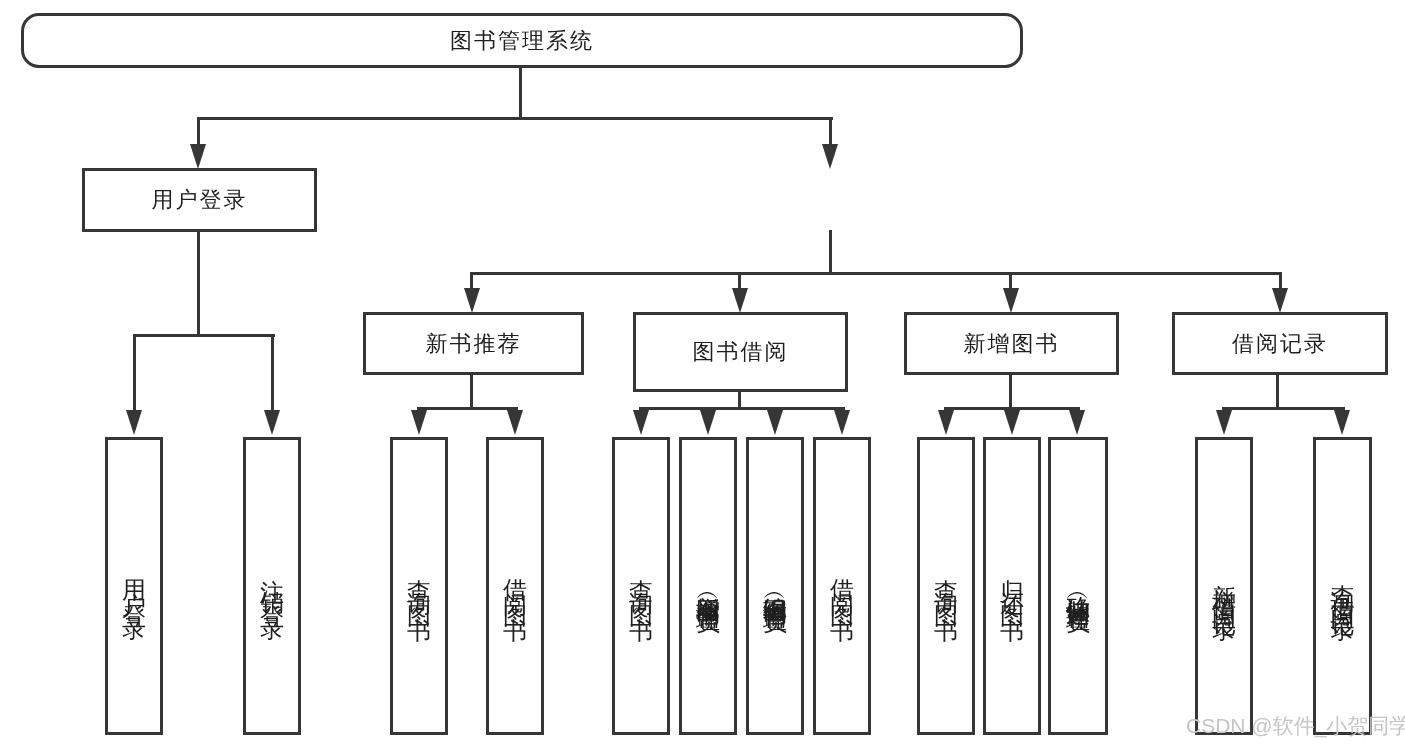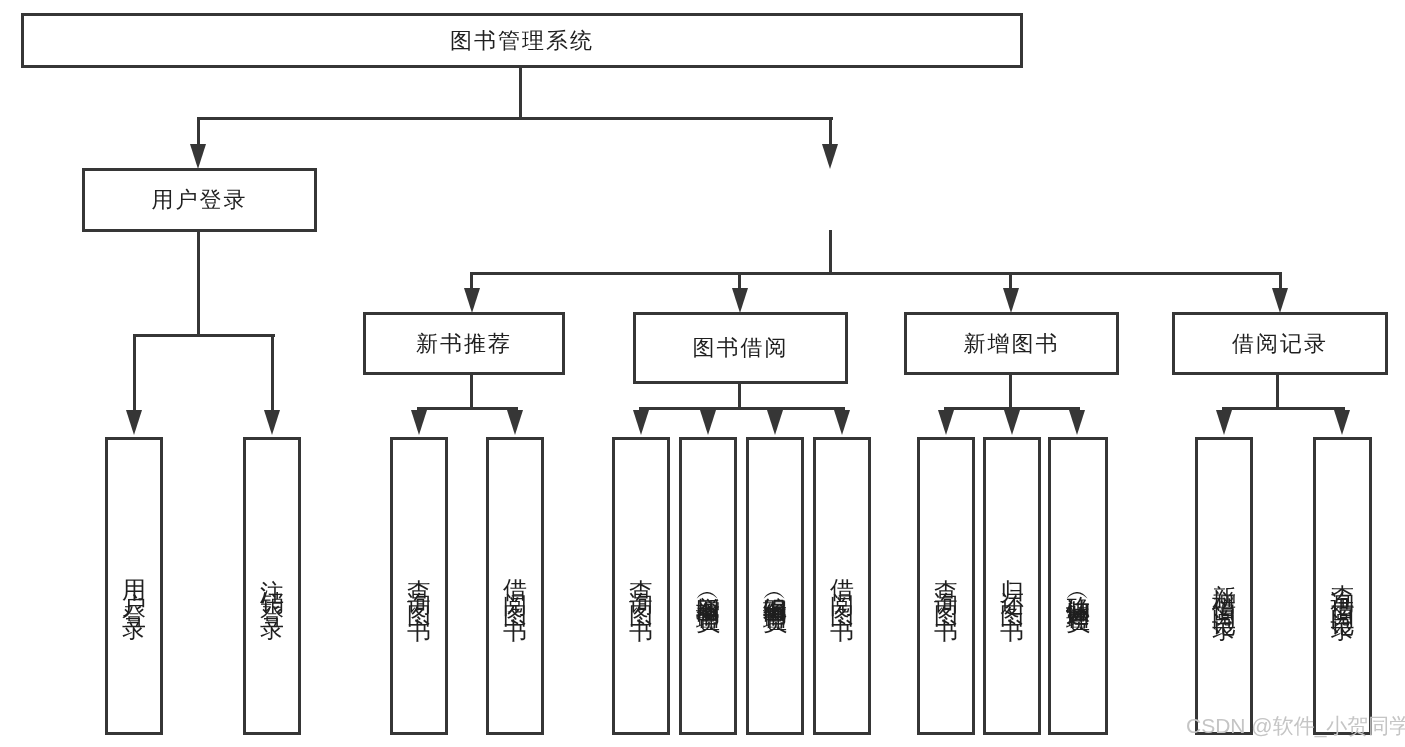--- a/index.html
+++ b/index.html
@@ -47,21 +47,21 @@
     left:1186px;top:712px;
     font-size:21px;color:#c5c5c5;
     z-index:5;white-space:nowrap;
   }
 </style>
 </head>
 <body>
 
 <div id="canvas">
 
-  <div class="box" style="left:21px;top:13px;width:1002px;height:55px;">图书管理系统</div>
+  <div class="box" style="left:21px;top:13px;width:1002px;height:55px;border-radius:18px;">图书管理系统</div>
 
   <div class="vl" style="left:519px;top:66px;height:53px;"></div>
   <div class="hl" style="left:197px;top:117px;width:636px;"></div>
   <div class="vl" style="left:197px;top:117px;height:29px;"></div>
   <div class="vl" style="left:829px;top:117px;height:29px;"></div>
   <div class="arr" style="left:190px;top:144px;"></div>
   <div class="arr" style="left:822px;top:144px;"></div>
 
   <div class="box" style="left:82px;top:168px;width:235px;height:64px;">用户登录</div>
 
@@ -76,22 +76,22 @@
   <div class="hl" style="left:470px;top:272px;width:812px;"></div>
   <div class="vl" style="left:470px;top:272px;height:17px;"></div>
   <div class="vl" style="left:738px;top:272px;height:17px;"></div>
   <div class="vl" style="left:1009px;top:272px;height:17px;"></div>
   <div class="vl" style="left:1279px;top:272px;height:17px;"></div>
   <div class="arr" style="left:464px;top:288px;"></div>
   <div class="arr" style="left:732px;top:288px;"></div>
   <div class="arr" style="left:1003px;top:288px;"></div>
   <div class="arr" style="left:1272px;top:288px;"></div>
 
-  <div class="box" style="left:363px;top:312px;width:202px;height:63px;">新书推荐</div>
-  <div class="box" style="left:633px;top:312px;width:215px;height:72px;">图书借阅</div>
+  <div class="box" style="left:363px;top:312px;width:221px;height:63px;">新书推荐</div>
+  <div class="box" style="left:633px;top:312px;width:215px;height:80px;">图书借阅</div>
   <div class="box" style="left:904px;top:312px;width:215px;height:63px;">新增图书</div>
   <div class="box" style="left:1172px;top:312px;width:216px;height:63px;">借阅记录</div>
 
   <div class="vl" style="left:470px;top:373px;height:36px;"></div>
   <div class="hl" style="left:417px;top:407px;width:101px;"></div>
   <div class="arr" style="left:411px;top:410px;"></div>
   <div class="arr" style="left:507px;top:410px;"></div>
 
   <div class="vl" style="left:738px;top:373px;height:36px;"></div>
   <div class="hl" style="left:639px;top:407px;width:206px;"></div>

